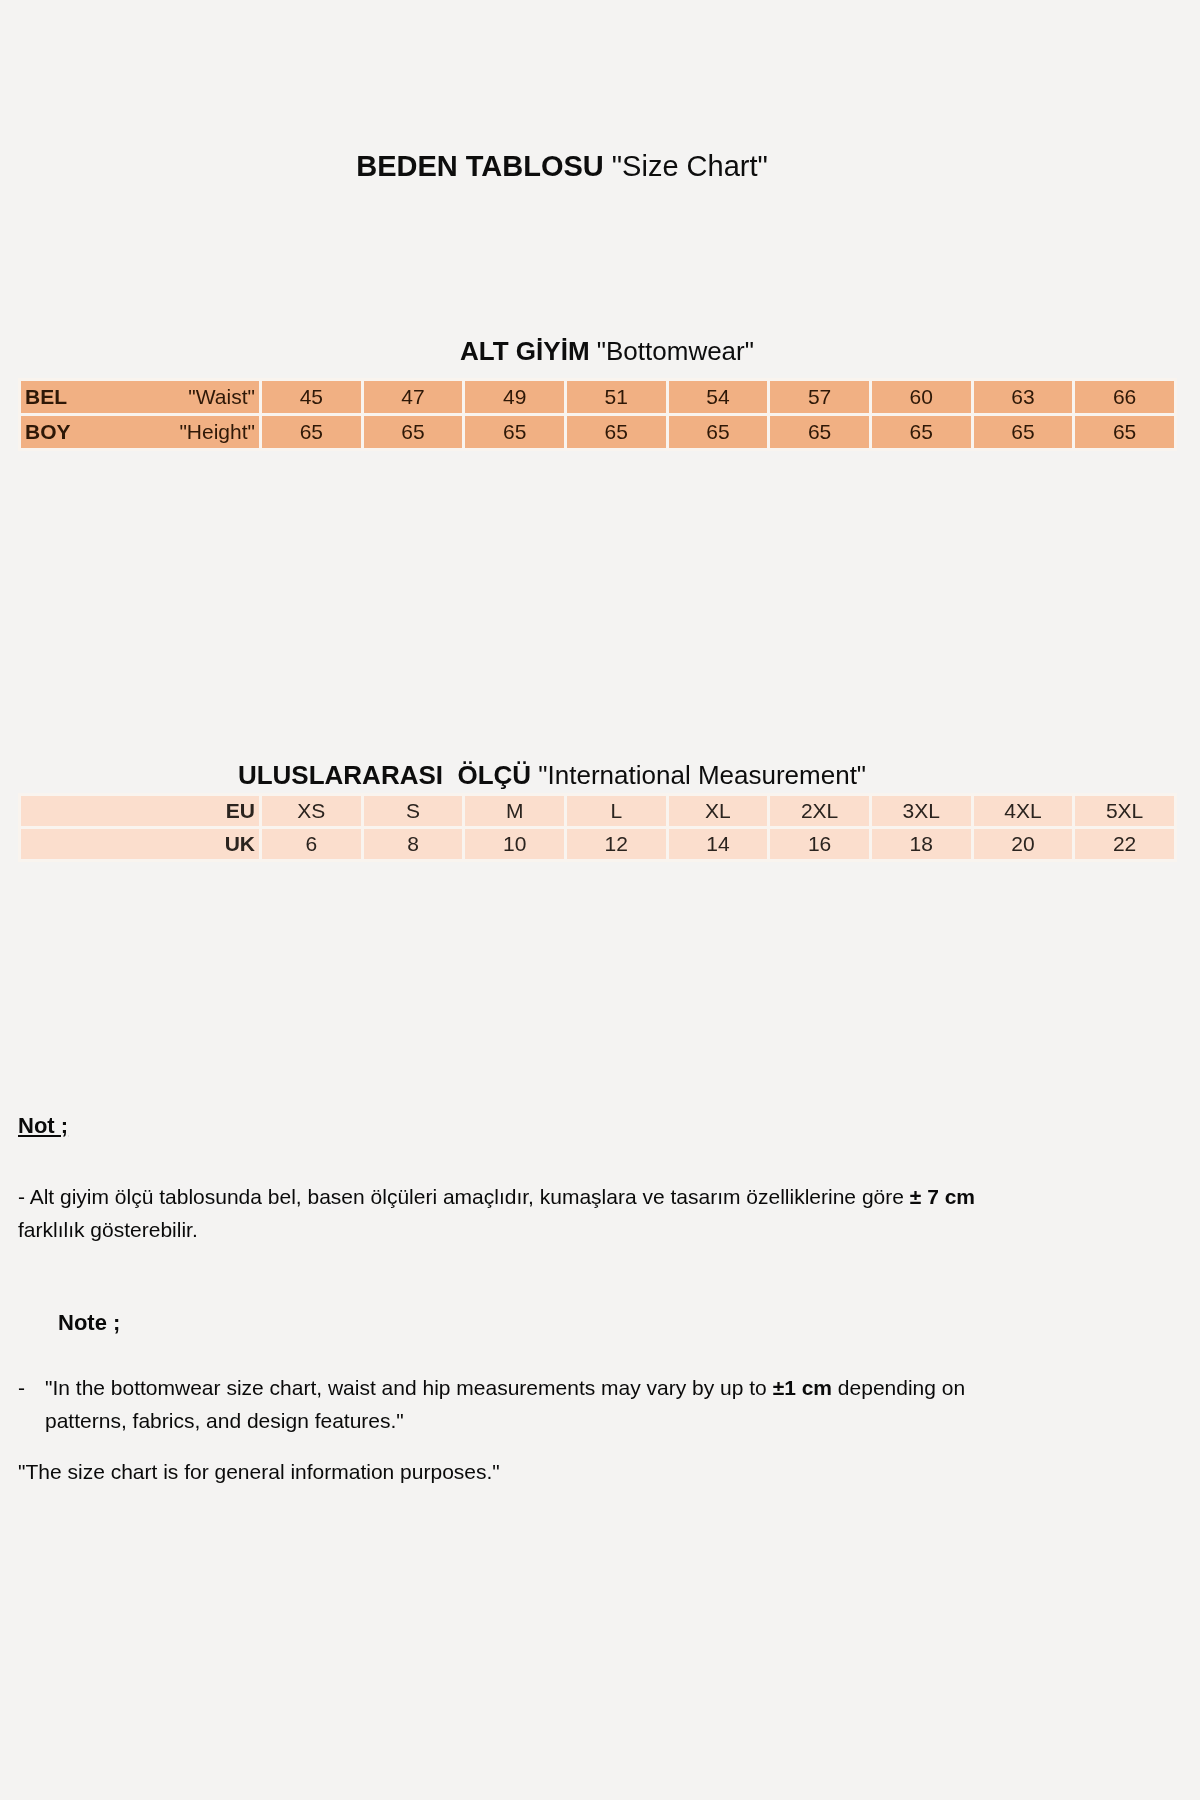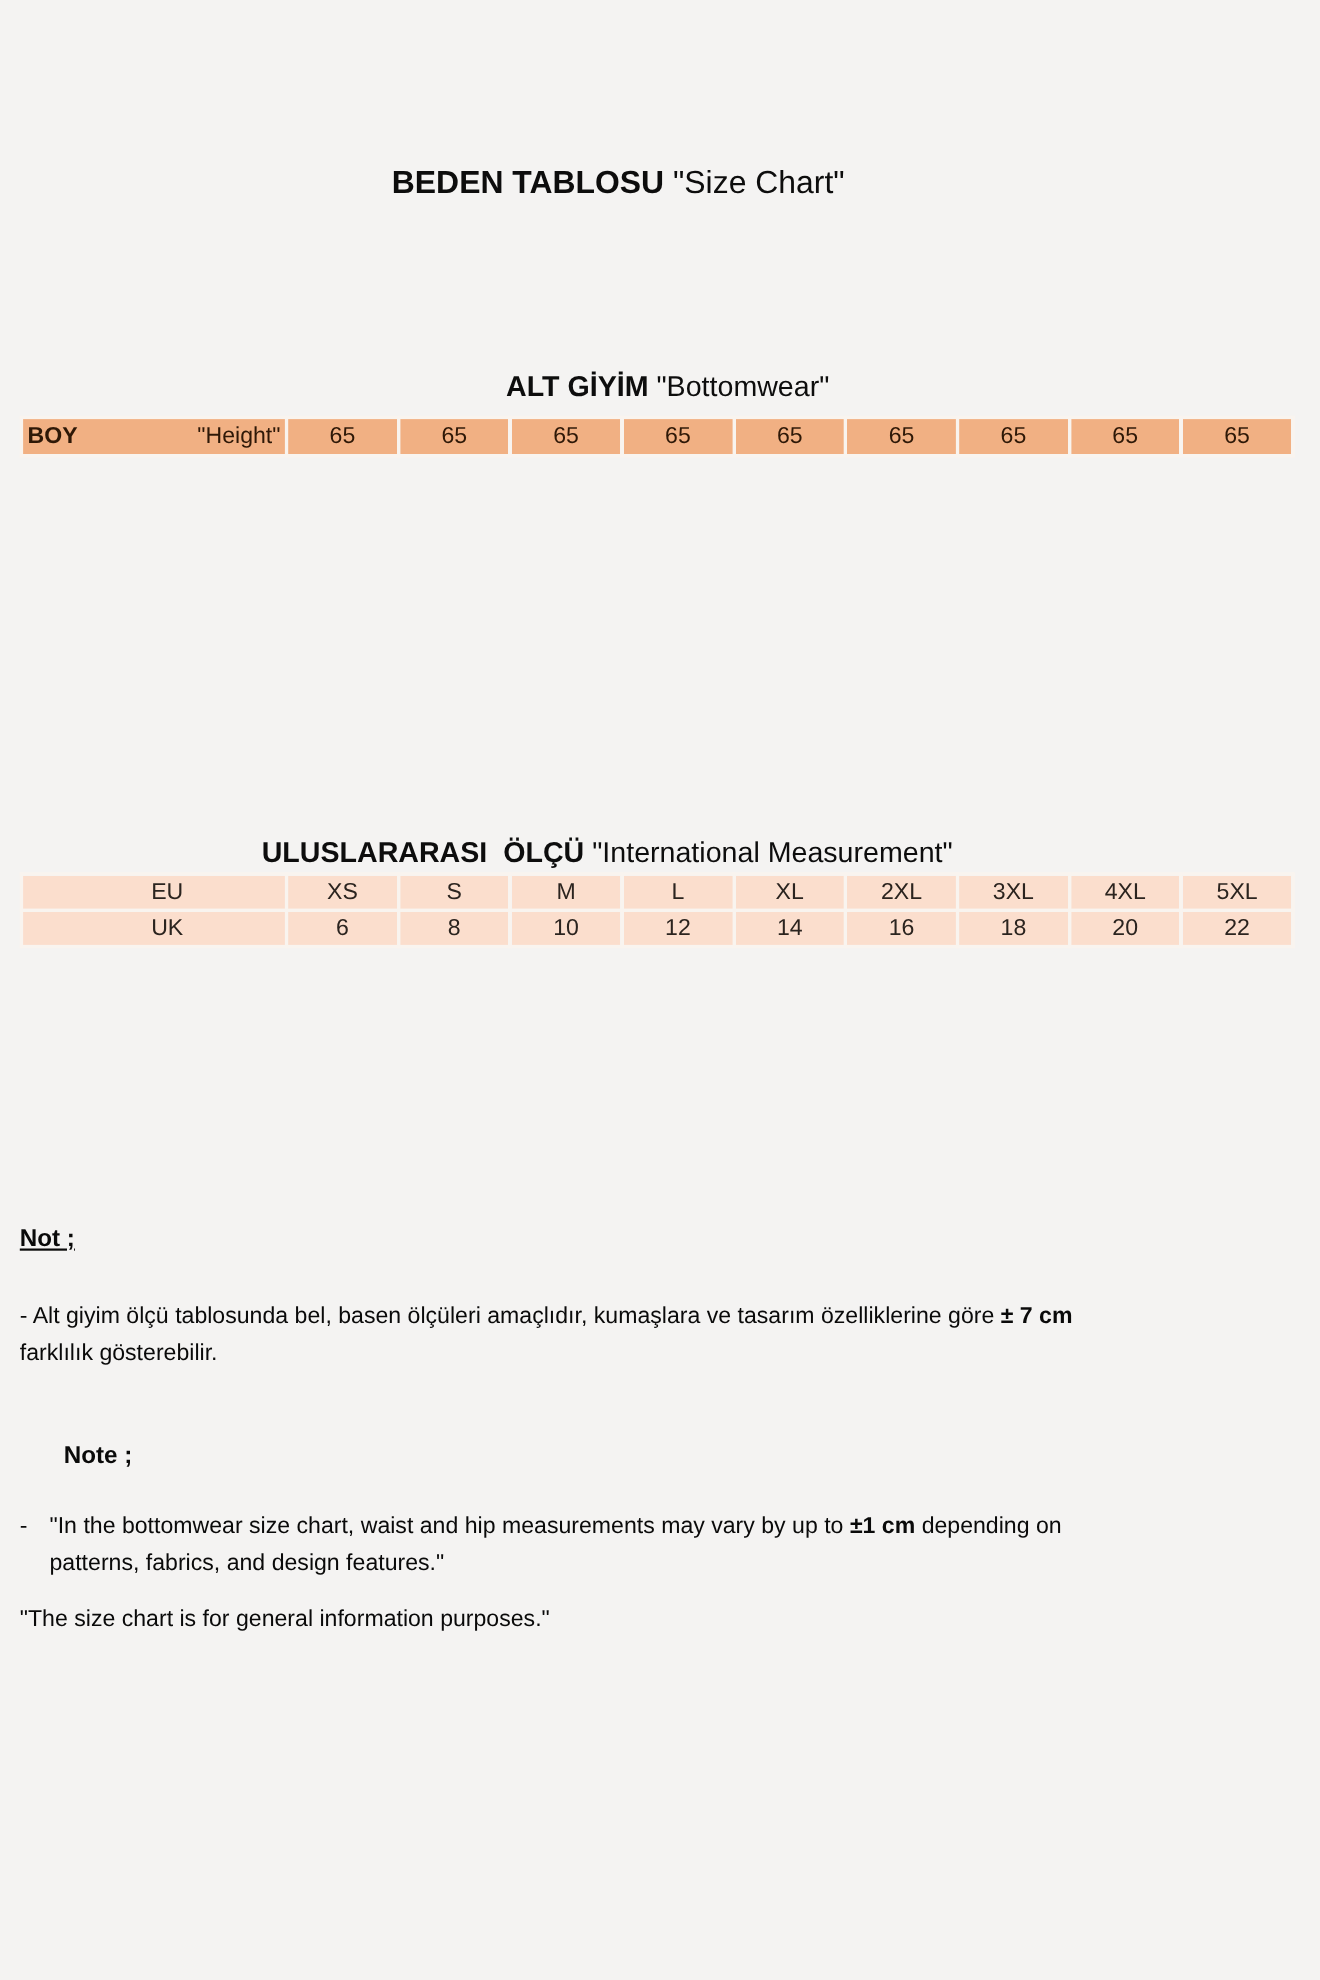--- a/index.html
+++ b/index.html
@@ -62,21 +62,21 @@
     overflow: hidden;
   }
   #t1 td { background: var(--table1-fill); color: var(--table1-text); height: 35px; }
   #t2 td { background: var(--table2-fill); color: var(--table2-text); height: 33px; }
   #t1 .size-h { font-weight: bold; }
   .c-label { width: 241px; }
   .label-cell { text-align: left; padding: 0 8px 0 16px; }
   .label-cell::after { content: ""; display: block; clear: both; }
   .lbl-tr { font-weight: bold; float: left; }
   .lbl-en { font-weight: normal; float: right; }
-  #t2 td.label-cell2 { text-align: center; padding-left: 28px; font-weight: normal; }
+  #t2 td.label-cell2 { text-align: right; padding-left: 28px; font-weight: bold; }
 
   
   .note-heading {
     position: absolute;
     left: 18px;
     font-size: 22px;
     font-weight: bold;
   }
   #not-heading  { top: 1113px; text-decoration: underline; }
   #note-heading { top: 1310px; margin-left: 40px; }
@@ -107,20 +107,35 @@
   <div class="section-heading" id="h-bottomwear">
     <span class="b">ALT GİYİM</span>
     <span>"Bottomwear"</span>
   </div>
 
   <table class="size-table" id="t1">
     <colgroup>
         <col class="c-label">
       </colgroup>
     <tbody>
+        <tr>
+          <td class="label-cell">
+            <span class="lbl-tr">BEL</span>
+            <span class="lbl-en">"Waist"</span>
+          </td>
+          <td class="val">45</td>
+          <td class="val">47</td>
+          <td class="val">49</td>
+          <td class="val">51</td>
+          <td class="val">54</td>
+          <td class="val">57</td>
+          <td class="val">60</td>
+          <td class="val">63</td>
+          <td class="val">66</td>
+        </tr>
         <tr>
           <td class="label-cell">
             <span class="lbl-tr">BOY</span>
             <span class="lbl-en">"Height"</span>
           </td>
           <td class="val">65</td>
           <td class="val">65</td>
           <td class="val">65</td>
           <td class="val">65</td>
           <td class="val">65</td>

